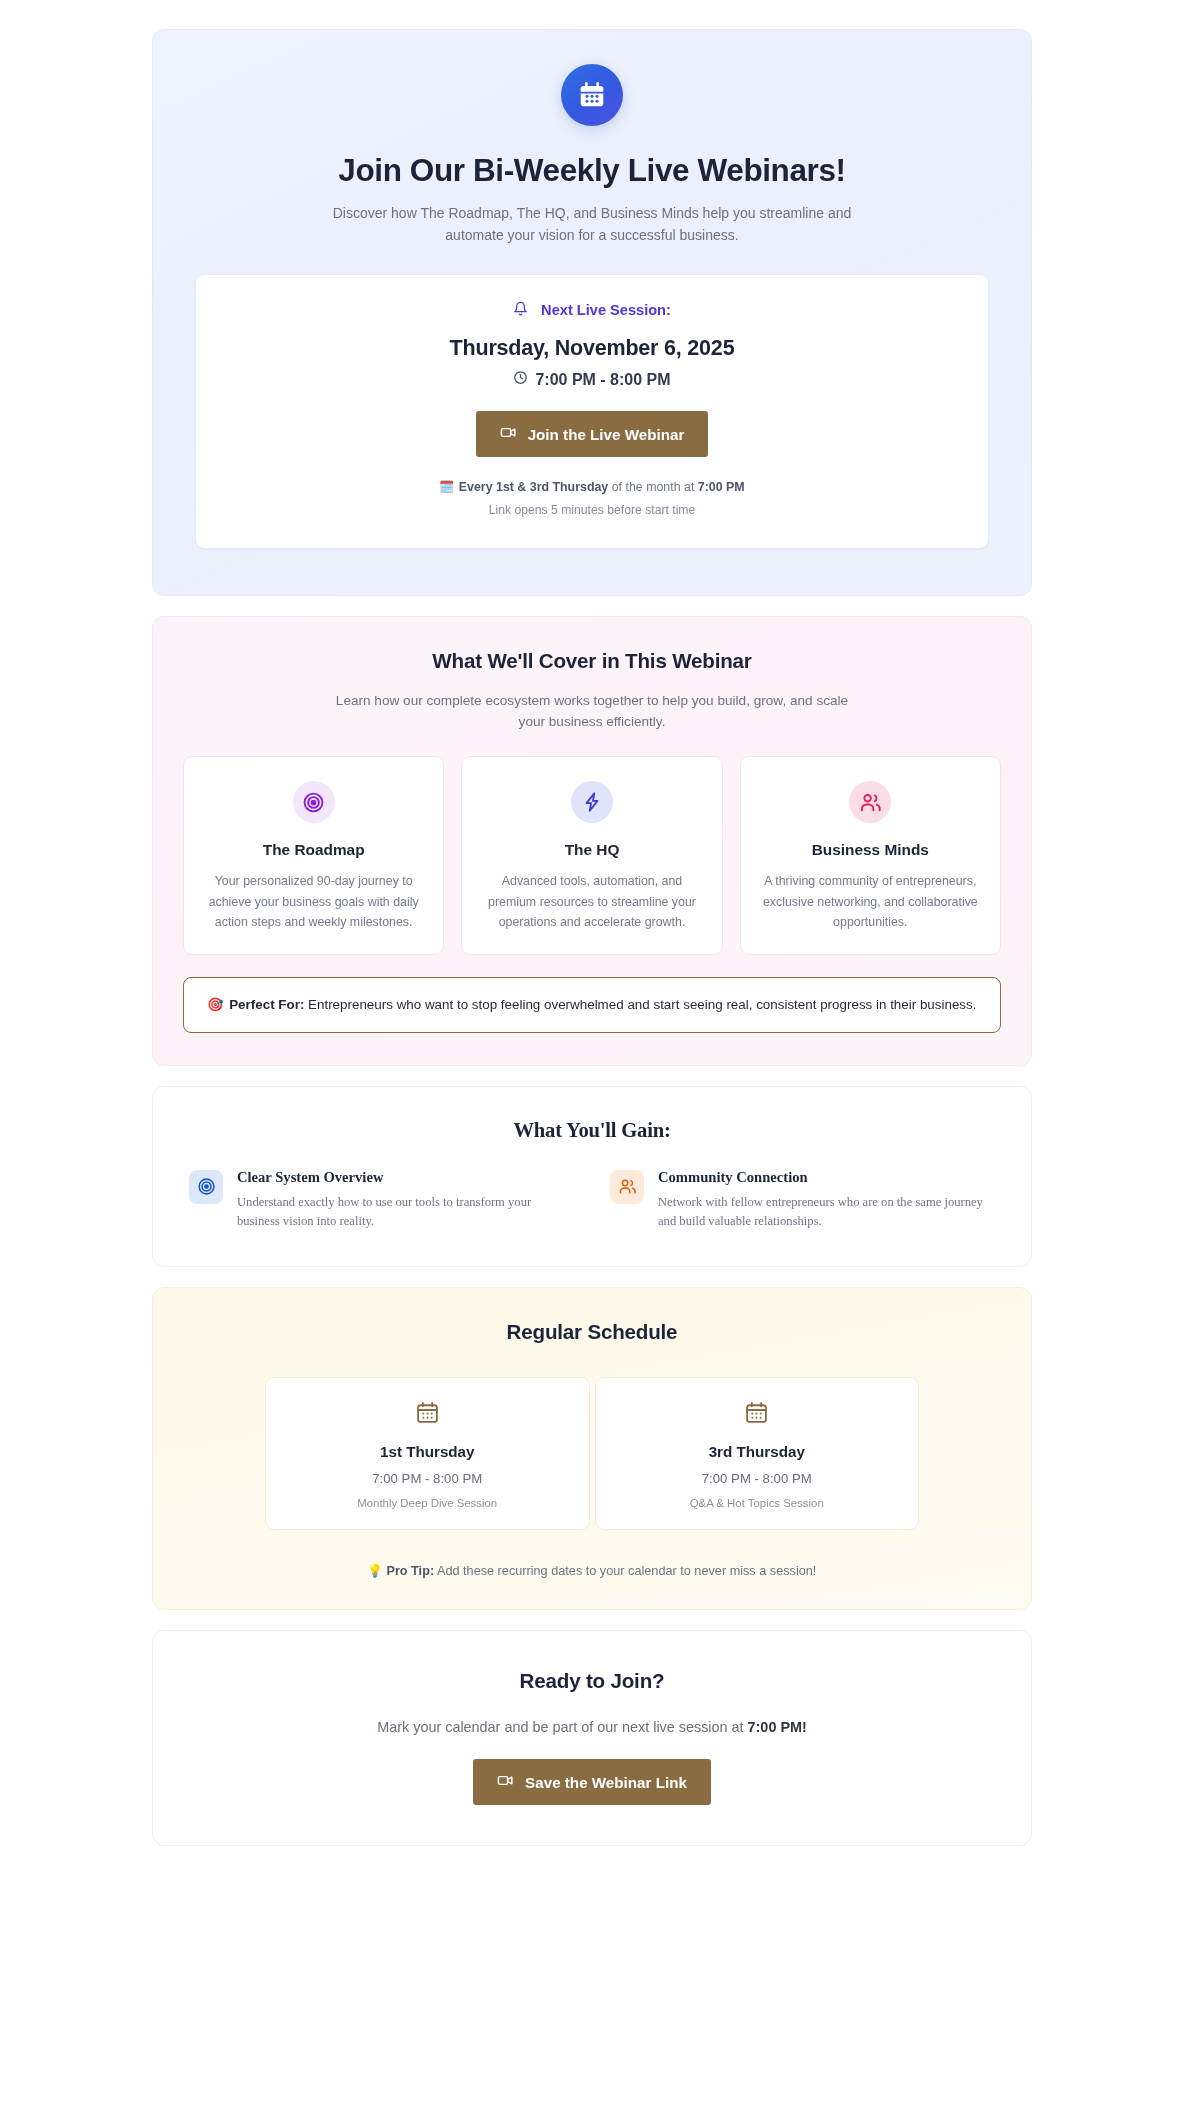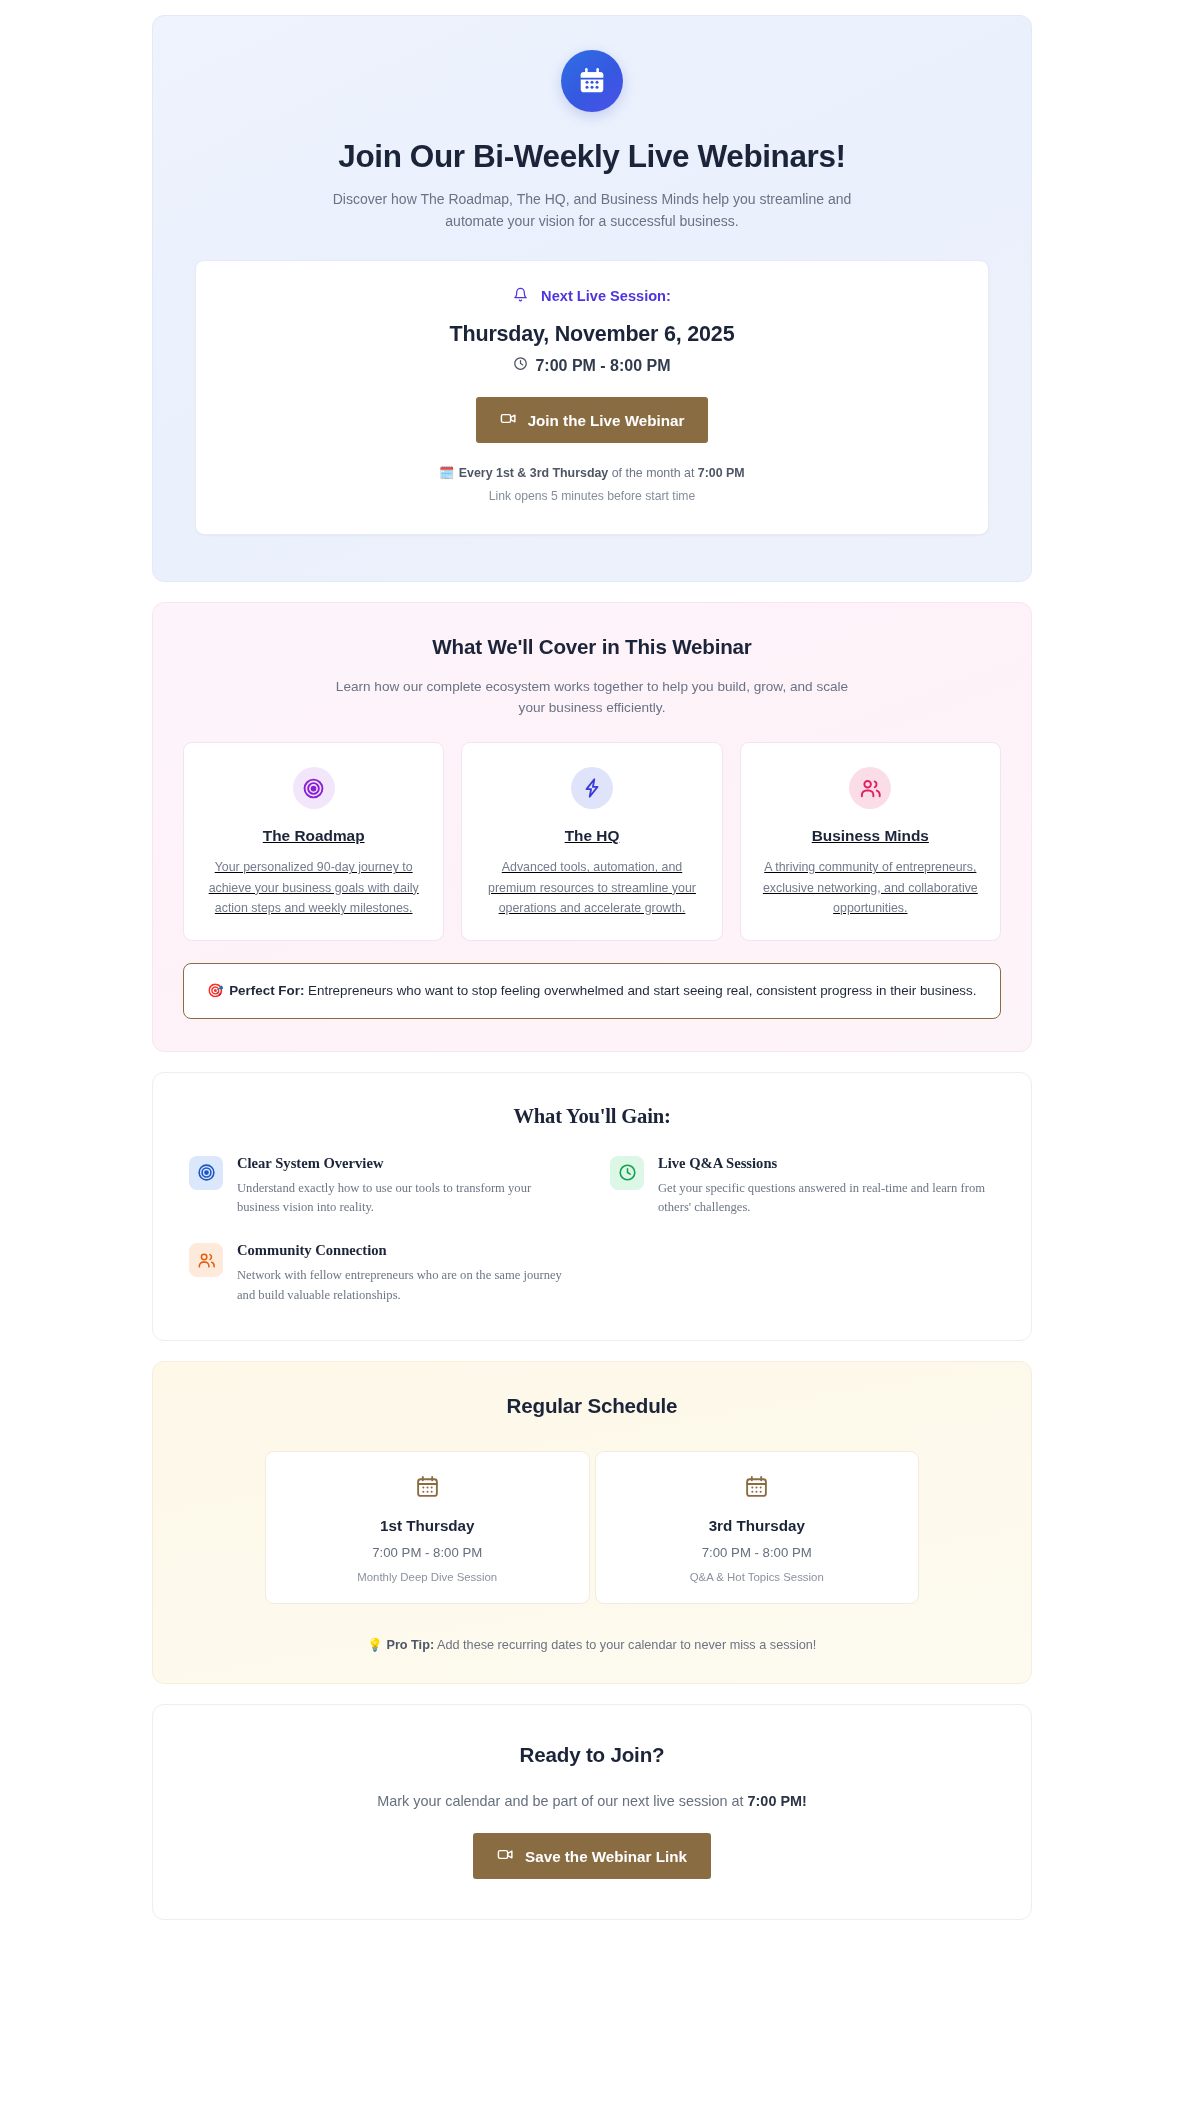--- a/index.html
+++ b/index.html
@@ -4,21 +4,21 @@
 <style>
   * { box-sizing: border-box; margin: 0; padding: 0; }
   html, body {
     width: 1184px;
     background: #ffffff;
     font-family: "Liberation Sans", sans-serif;
     -webkit-font-smoothing: antialiased;
   }
   body { padding: 13px 0 24px 0; }
 
-  .page { width: 1080px; margin: 2px auto; }
+  .page { width: 1080px; margin: 16px auto; }
 
   .card {
     width: 880px;
     margin: 0 auto 20px auto;
     border: 1px solid #eceef2;
     border-radius: 12px;
     overflow: hidden;
   }
 
   
@@ -131,21 +131,20 @@
     gap: 17px;
     margin-top: 24px;
   }
   .feature {
     flex: 1;
     background: #ffffff;
     border: 1px solid #f1e4ee;
     border-radius: 9px;
     padding: 24px 16px 22px 16px;
     text-align: center;
-    text-decoration: underline;
   }
   .feat-icon {
     width: 42px; height: 42px; border-radius: 50%;
     margin: 0 auto 18px auto;
     display: flex; align-items: center; justify-content: center;
   }
   .feature h3 {
     font-size: 15.4px;
     font-weight: 700;
     color: #1b2439;
@@ -386,32 +385,20 @@
               <circle cx="12" cy="12" r="2" fill="#1a56c4"></circle>
           </svg>
         </div>
         <div>
           <h4>Clear System Overview</h4>
           <p>Understand exactly how to use our tools to transform your business vision into reality.</p>
         </div>
       </div>
 
 
-      <div class="gain-item">
-        <div class="gain-ico" style="background:#dcf7e6">
-          <svg width="19" height="19" viewBox="0 0 24 24" fill="none" stroke="#12a150" stroke-width="2" stroke-linecap="round">
-            <circle cx="12" cy="12" r="9.2"></circle>
-              <path d="M12 7.2V12l3.4 2.1"></path>
-          </svg>
-        </div>
-        <div>
-          <h4>Live Q&amp;A Sessions</h4>
-          <p>Get your specific questions answered in real-time and learn from others' challenges.</p>
-        </div>
-      </div>
 
       <div class="gain-item">
         <div class="gain-ico" style="background:#fdeadb">
           <svg width="19" height="19" viewBox="0 0 24 24" fill="none" stroke="#e2600f" stroke-width="2" stroke-linecap="round" stroke-linejoin="round">
             <circle cx="9" cy="7.6" r="3.4"></circle>
             <path d="M3 20v-1.2A4.8 4.8 0 0 1 7.8 14h2.4a4.8 4.8 0 0 1 4.8 4.8V20"></path>
             <path d="M16.4 4.6a3.4 3.4 0 0 1 0 6.1"></path>
             <path d="M18.6 14.2A4.8 4.8 0 0 1 21.6 18.8V20"></path>
           </svg>
         </div>

